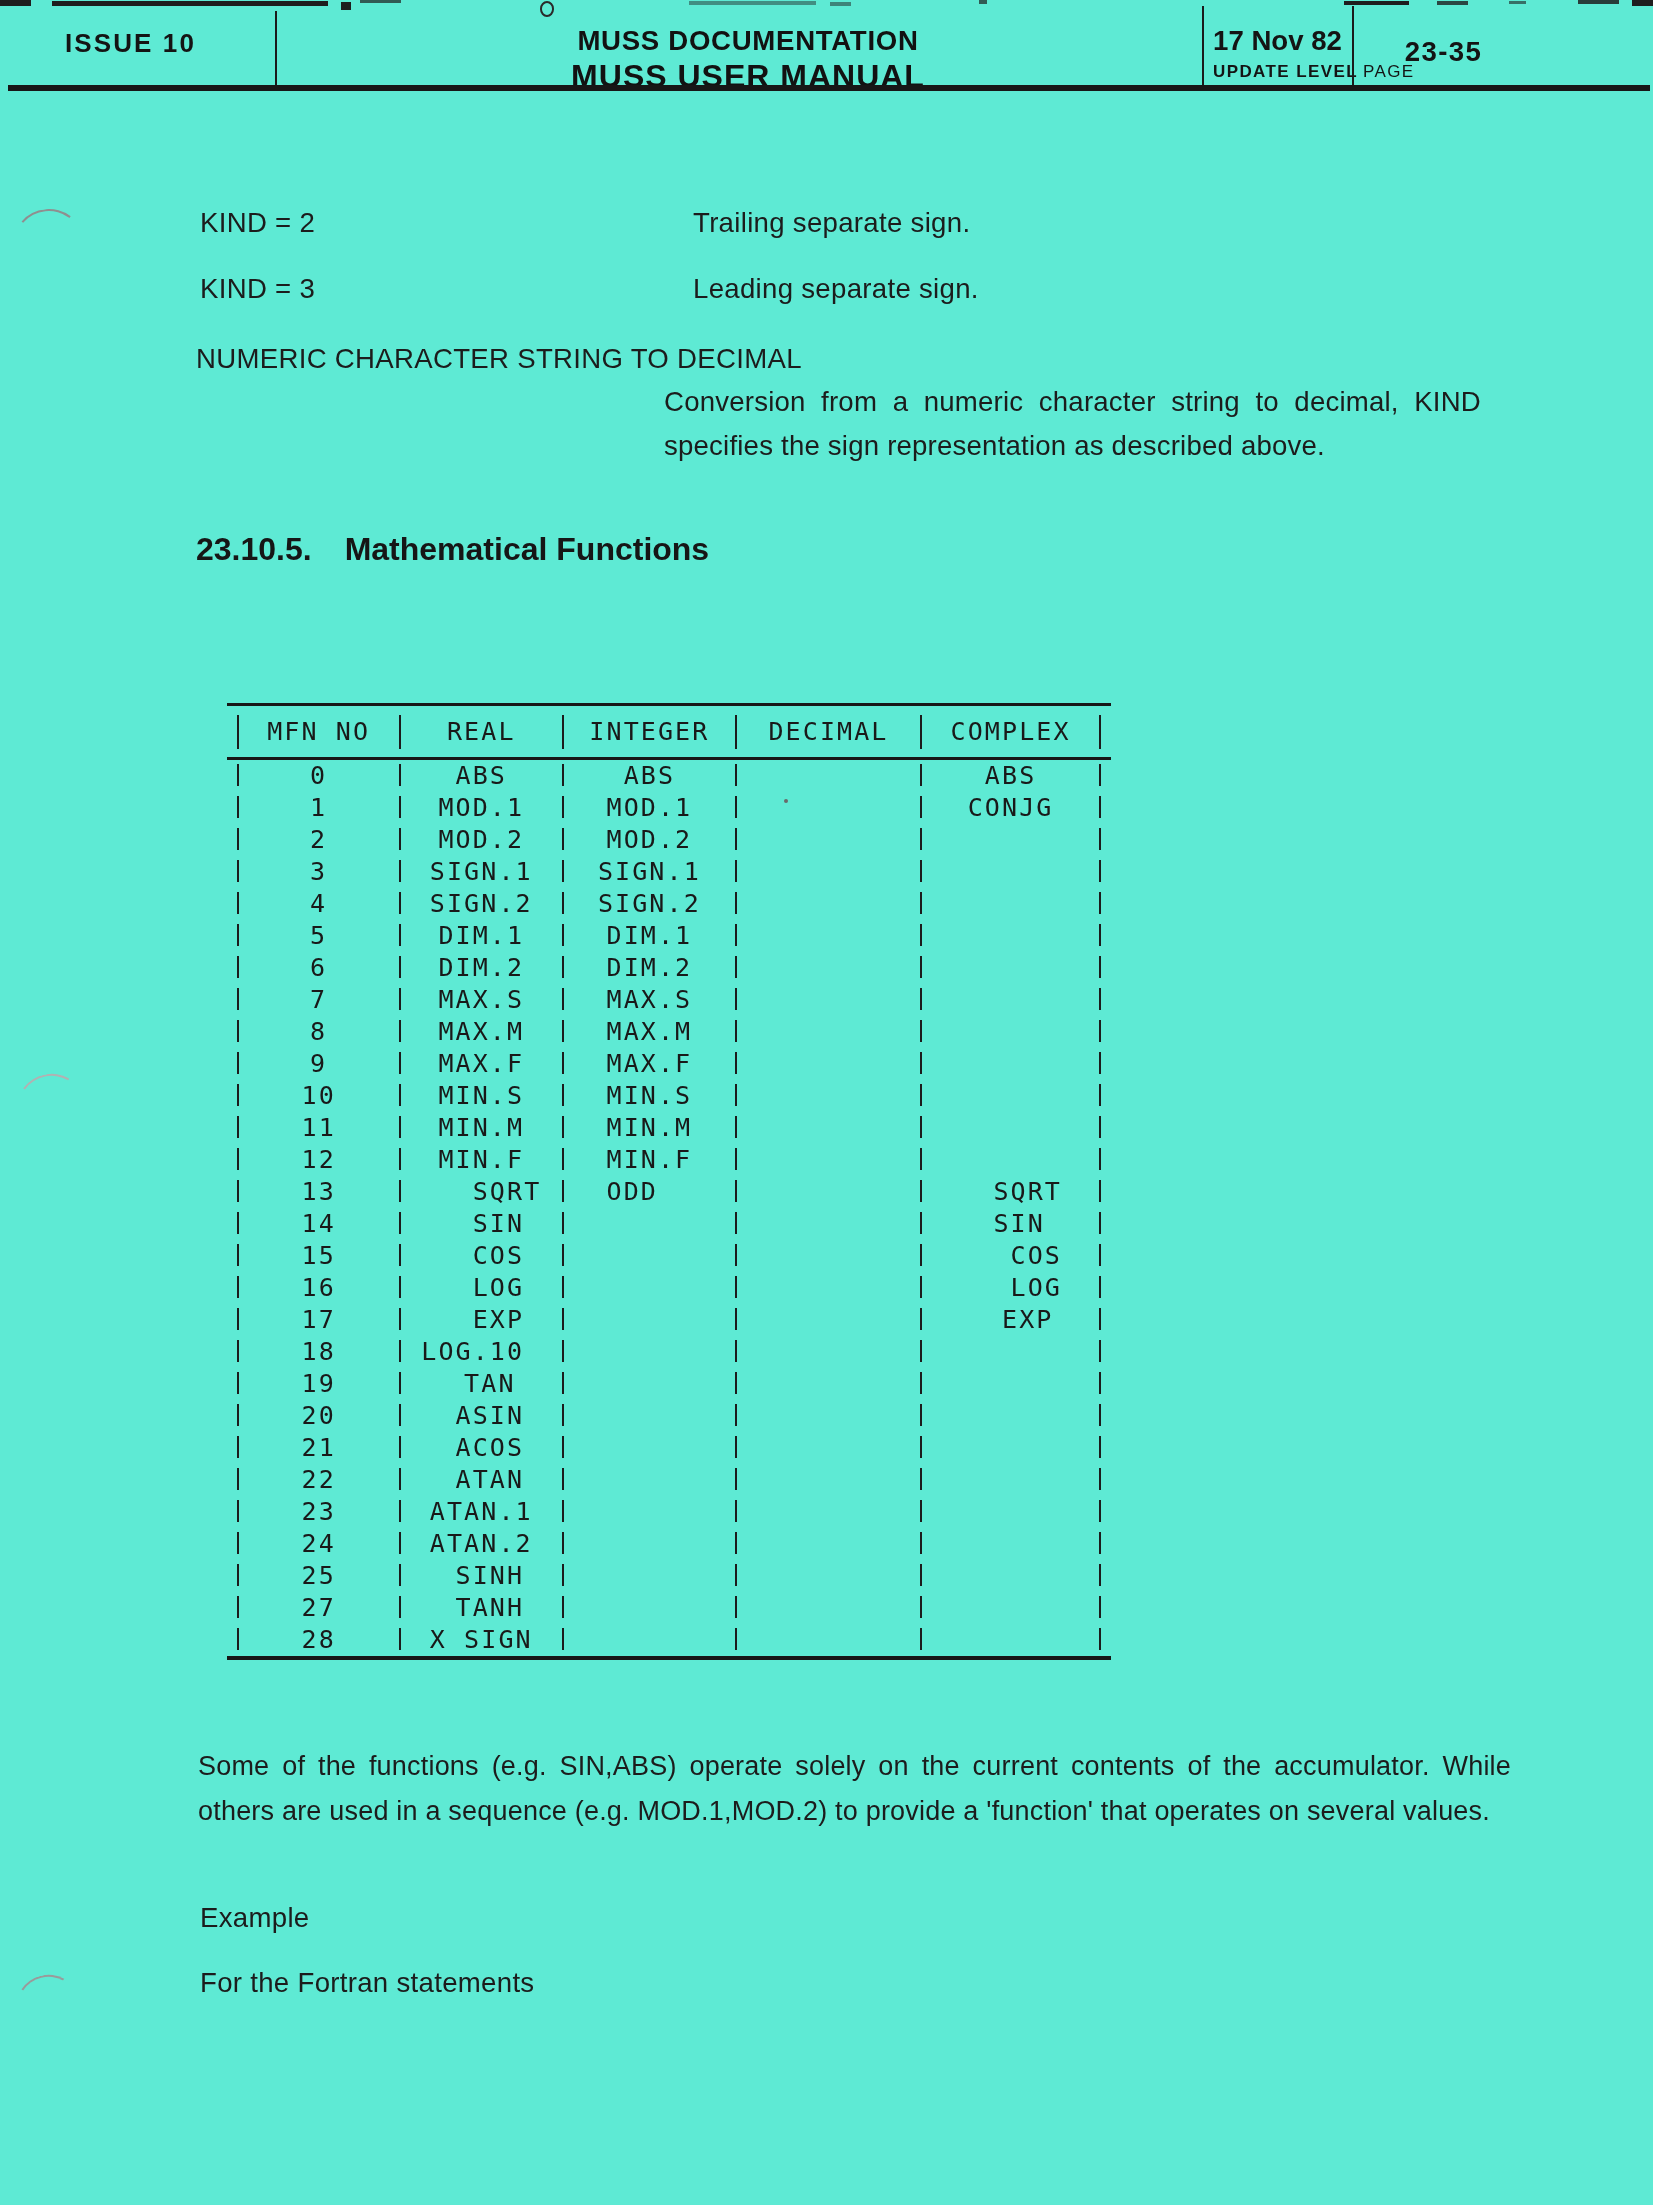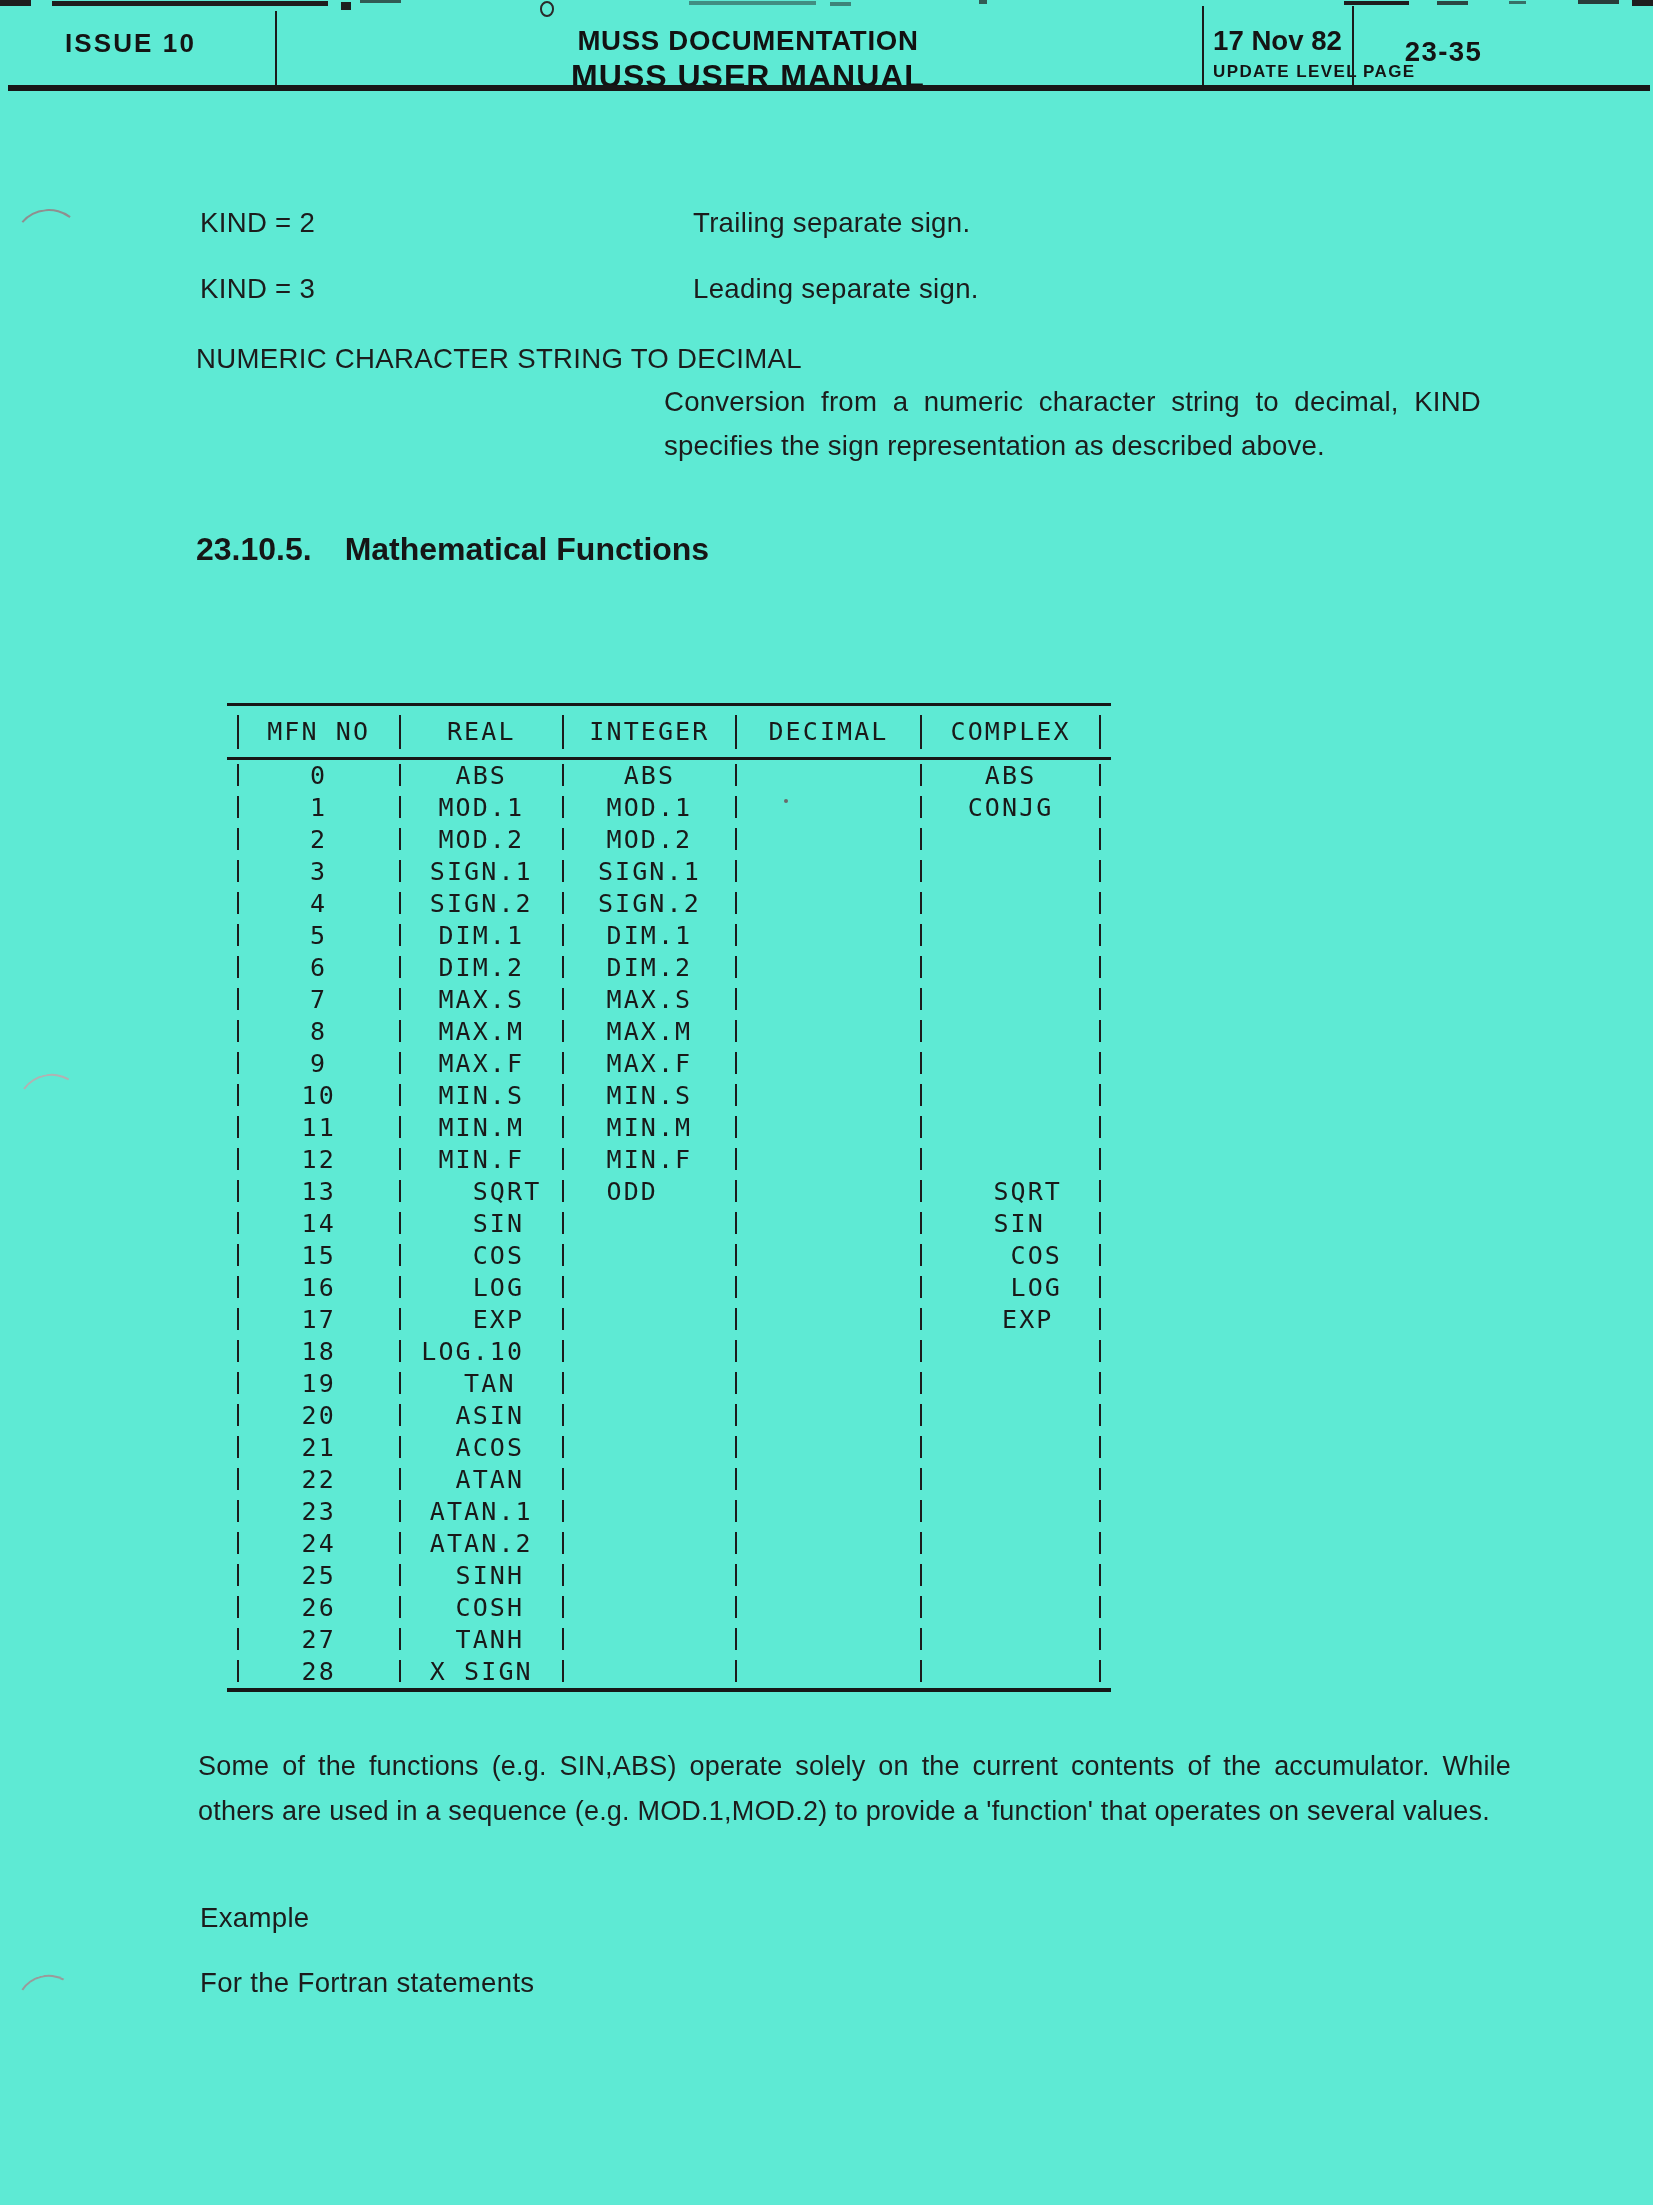--- a/index.html
+++ b/index.html
@@ -20,21 +20,21 @@
   
   .hdr-rule{position:absolute;left:8.3px;right:4.1px;top:85px;height:5.5px;background:#171717;}
   .vline{position:absolute;width:2.1px;background:#1b1b1b;}
   .issue{position:absolute;left:65px;top:27.6px;font-size:26px;font-weight:bold;letter-spacing:2.1px;color:#141414;}
   .title-block{position:absolute;left:748px;top:25px;transform:translateX(-50%);text-align:center;color:#121212;}
   .title-line1{font-size:27.6px;font-weight:bold;letter-spacing:0.7px;}
   .title-line2{font-size:32px;font-weight:bold;letter-spacing:1px;margin-top:1.4px;}
   .upd-date{position:absolute;left:1202px;top:25px;width:151px;text-align:center;font-size:27.6px;font-weight:bold;color:#141414;}
   .upd-label{position:absolute;left:1213px;top:62px;font-size:17px;font-weight:bold;letter-spacing:1.4px;color:#141414;}
   .page-num{position:absolute;left:1371px;top:36px;width:145px;text-align:center;font-size:27.6px;font-weight:bold;letter-spacing:1.4px;color:#141414;}
-  .page-label{position:absolute;left:1363px;top:62px;font-size:17px;font-weight:bold;letter-spacing:1.4px;color:#141414;}
+  .page-label{position:absolute;left:1363px;top:62px;font-size:17px;font-weight:normal;letter-spacing:1.4px;color:#141414;}
 
   
   .kind-row{position:absolute;left:200px;width:1309px;height:34px;font-size:27.6px;letter-spacing:0.3px;}
   .kind-desc{position:absolute;left:493px;top:0;}
   .numeric-heading{position:absolute;left:196px;top:343px;font-size:27.6px;letter-spacing:0.3px;}
   .conv-para{position:absolute;left:664px;top:380px;width:817px;font-size:27.6px;line-height:44px;letter-spacing:0.2px;text-align:justify;}
   .section-heading{position:absolute;left:196px;top:531px;font-size:32px;font-weight:bold;color:#161616;}
   .section-number{margin-right:33px;}
   .notes-para{position:absolute;left:198px;top:1744px;width:1313px;font-size:27px;line-height:45px;letter-spacing:0.2px;text-align:justify;}
   .example{position:absolute;left:200px;top:1902px;font-size:27.6px;letter-spacing:0.3px;}
@@ -462,33 +462,20 @@
           <div class="sep"></div>
           <div class="tcell c2"></div>
           <div class="sep"></div>
           <div class="tcell c3"></div>
           <div class="sep"></div>
           <div class="tcell c4"></div>
           <div class="sep"></div>
         </div>
         <div class="trow">
           <div class="sep"></div>
-          <div class="tcell c0">26</div>
-          <div class="sep"></div>
-          <div class="tcell c1"> COSH</div>
-          <div class="sep"></div>
-          <div class="tcell c2"></div>
-          <div class="sep"></div>
-          <div class="tcell c3"></div>
-          <div class="sep"></div>
-          <div class="tcell c4"></div>
-          <div class="sep"></div>
-        </div>
-        <div class="trow">
-          <div class="sep"></div>
           <div class="tcell c0">27</div>
           <div class="sep"></div>
           <div class="tcell c1"> TANH</div>
           <div class="sep"></div>
           <div class="tcell c2"></div>
           <div class="sep"></div>
           <div class="tcell c3"></div>
           <div class="sep"></div>
           <div class="tcell c4"></div>
           <div class="sep"></div>

